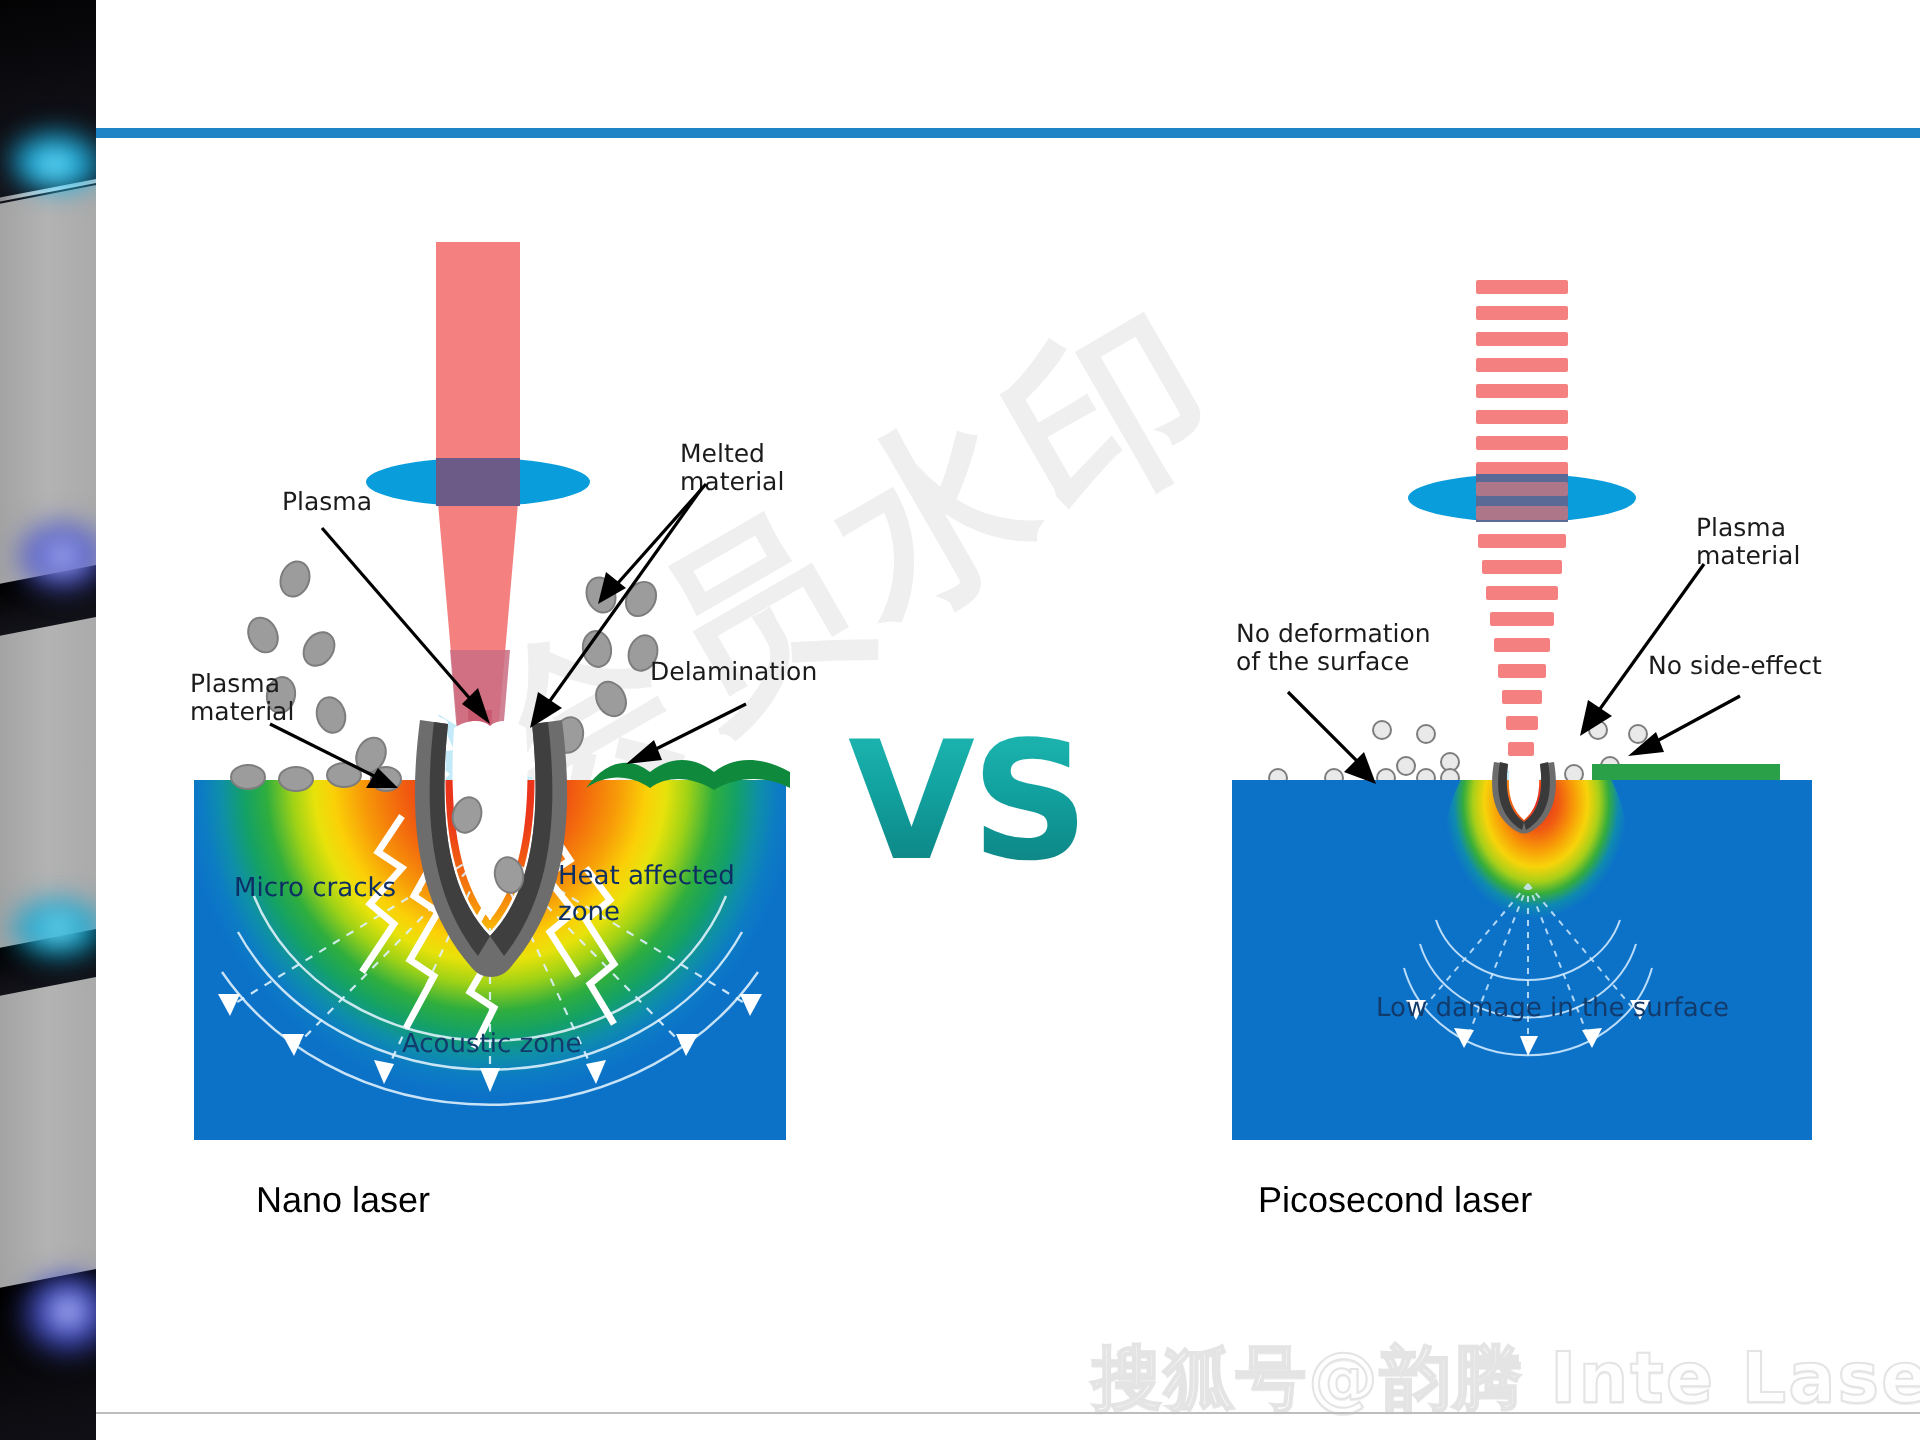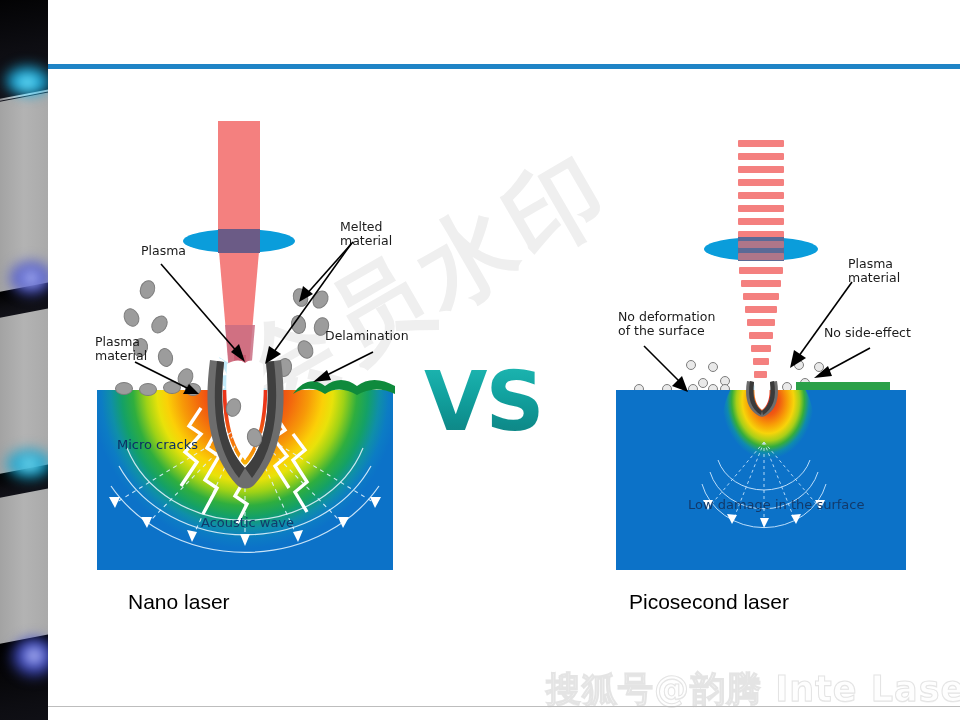--- a/index.html
+++ b/index.html
@@ -83,21 +83,21 @@
     position:absolute;left:424px;top:359px;width:160px;height:86px;
     font-family:"DejaVu Sans","Liberation Sans",sans-serif;
     font-size:82px;font-weight:bold;line-height:86px;
     background:linear-gradient(180deg,#1fb9b4 0%,#12a3a0 40%,#0e8d8c 75%,#12807f 100%);
     -webkit-background-clip:text;background-clip:text;color:transparent;
     letter-spacing:-2px;
   }
 
   
   .caption{
-    position:absolute;font-size:21px;color:#000;
+    position:absolute;font-size:18px;color:#000;
     font-family:"Liberation Sans","DejaVu Sans",sans-serif;white-space:nowrap;
   }
 
   
   #wm-center{
     position:absolute;left:250px;top:195px;width:470px;height:260px;
     font-size:96px;font-weight:bold;color:#efefef;
     font-family:"DejaVu Sans","Liberation Sans",sans-serif;
     transform:rotate(-30deg);letter-spacing:6px;
     pointer-events:none;user-select:none;white-space:nowrap;
@@ -264,21 +264,25 @@
       <polygon points="66,38 50,38 56,28" fill="#000"></polygon>
     </svg>
 
     <div class="label" style="left:230px;top:219px;">Delamination</div>
     <svg class="arrow" style="left:214px;top:236px;" width="70" height="44" viewBox="0 0 70 44">
       <line x1="64" y1="6" x2="12" y2="32" stroke="#000" stroke-width="1.6"></line>
       <polygon points="4,36 18,24 22,34" fill="#000"></polygon>
     </svg>
 
     <div class="label in-block" style="left:22px;top:328px;font-size:13px;">Micro cracks</div>
-    <div class="label in-block" style="left:106px;top:406px;font-size:13px;color:#123a6b;">Acoustic wave</div>
+    <div class="label in-block" style="left:184px;top:322px;font-size:13px;">
+      <div>Heat affected</div>
+      <div style="margin-top:4px;">zone</div>
+    </div>
+    <div class="label in-block" style="left:106px;top:406px;font-size:13px;color:#123a6b;">Acoustic zone</div>
   </div>
 
   <div class="diagram" id="right-diagram" style="left:610px;top:110px;width:300px;height:460px;">
 
     <div style="position:absolute;left:0;top:0;width:300px;height:130px;">
       <div class="pulse" style="left:128px;top:30px;width:46px;height:7px;"></div>
       <div class="pulse" style="left:128px;top:43px;width:46px;height:7px;"></div>
       <div class="pulse" style="left:128px;top:56px;width:46px;height:7px;"></div>
       <div class="pulse" style="left:128px;top:69px;width:46px;height:7px;"></div>
       <div class="pulse" style="left:128px;top:82px;width:46px;height:7px;"></div>

